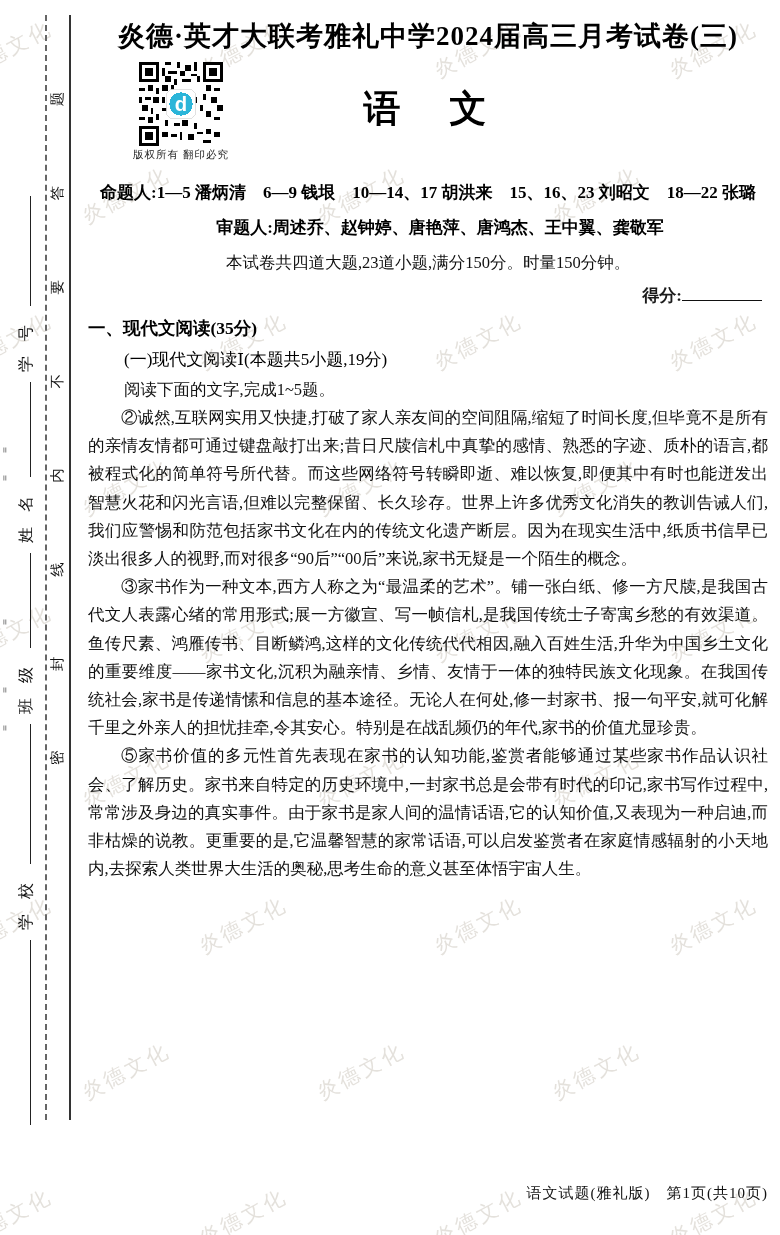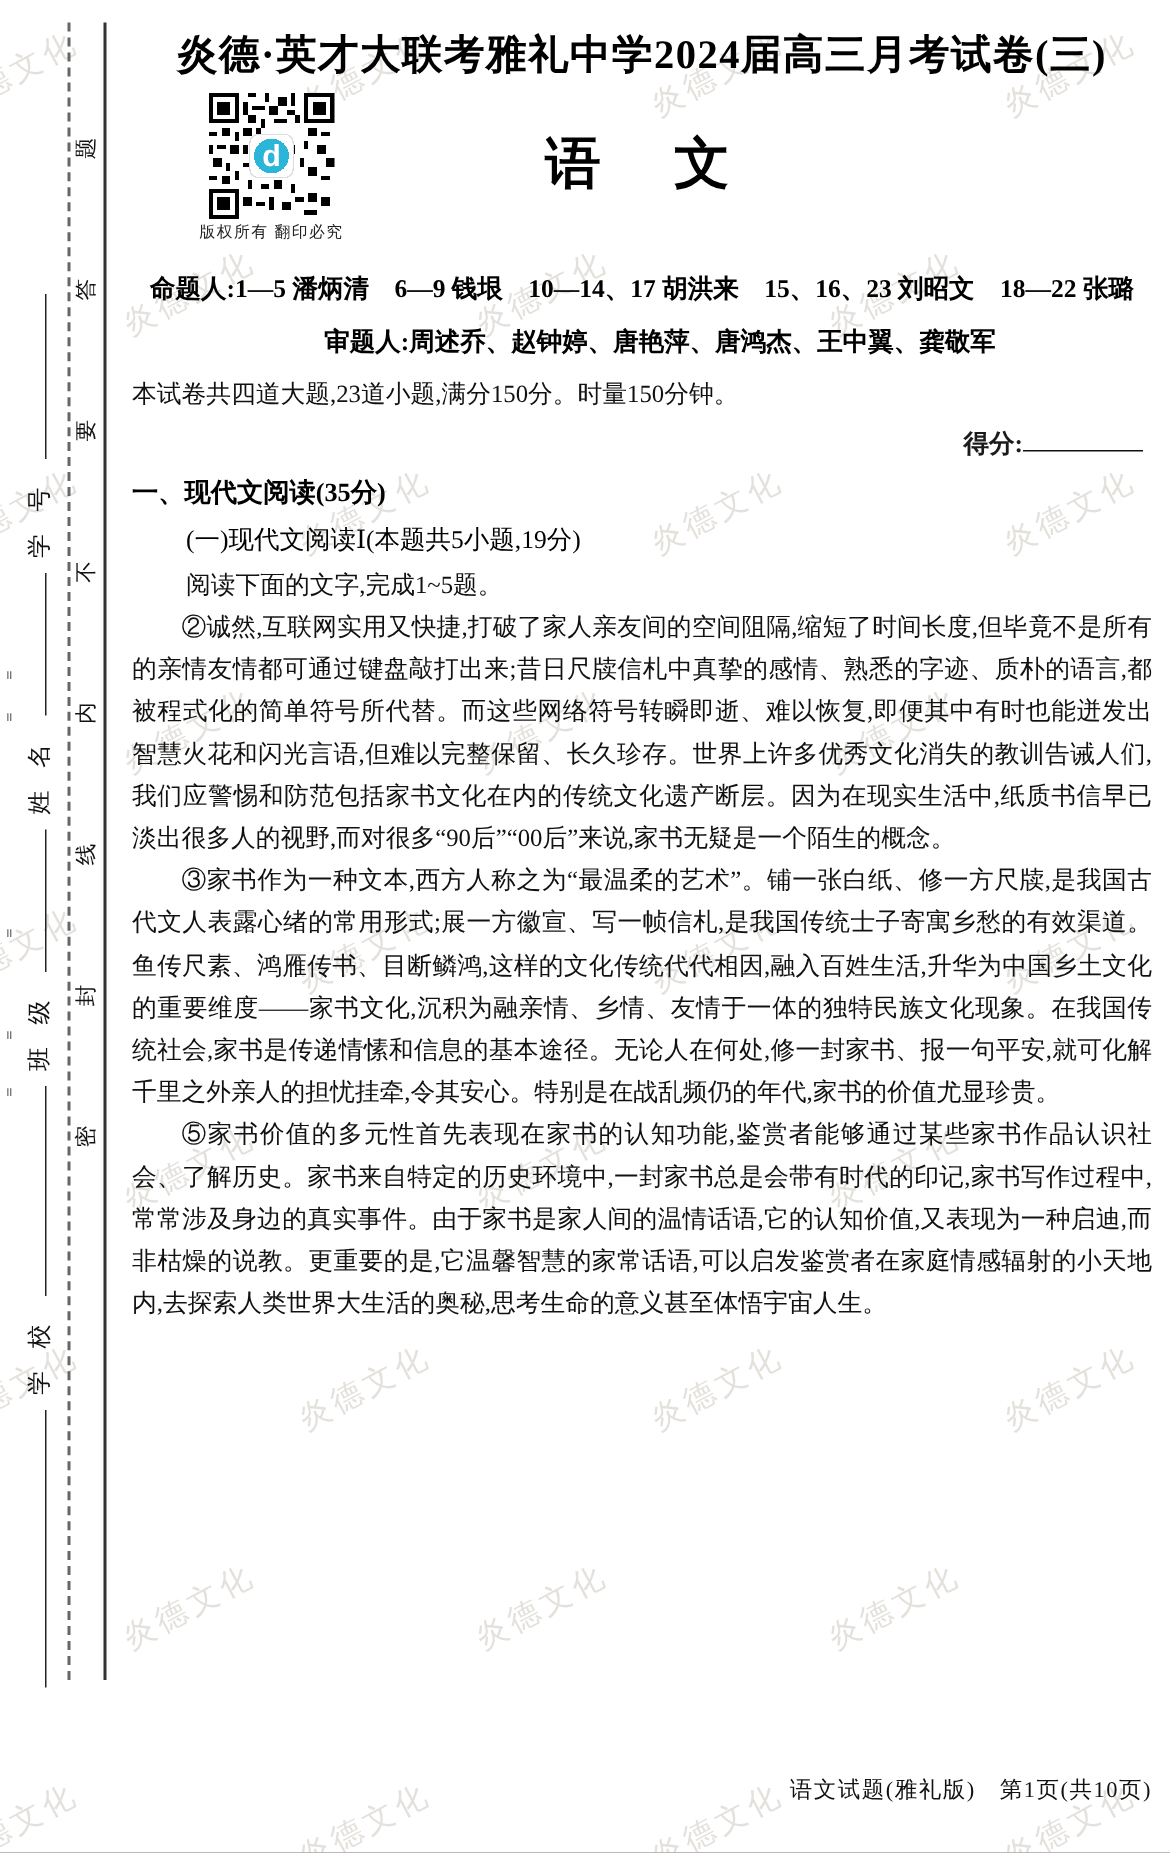--- a/index.html
+++ b/index.html
@@ -52,21 +52,21 @@
   }
   .setters-line {
     position:absolute; left:0; top:181px; width:680px; text-align:center;
     font-size:17px; font-weight:700; color:#000000;
   }
   .reviewers-line {
     position:absolute; left:12px; top:216px; width:680px; text-align:center;
     font-size:17px; font-weight:700; color:#000;
   }
   .paper-info {
-    position:absolute; left:0; top:252px; width:680px; text-align:left;
+    position:absolute; left:0; top:252px; width:680px; text-align:center;
     font-size:16.5px; color:#111;
   }
   .score-line { position:absolute; right:6px; top:284px; font-size:17px; font-weight:700; }
   .score-blank { display:inline-block; width:80px; border-bottom:1.5px solid #111; height:15px; }
   
   .section-heading   { position:absolute; left:0;  top:316px; font-size:17.5px; font-weight:700; color:#000;}
   .subsection-heading{ position:absolute; left:36px; top:348px; font-size:17px; color:#000;}
   .reading-instruction{ position:absolute; left:36px; top:379px; font-size:16.5px; color:#111;}
   .essay {
     position:absolute; left:0; top:404px; width:680px;

